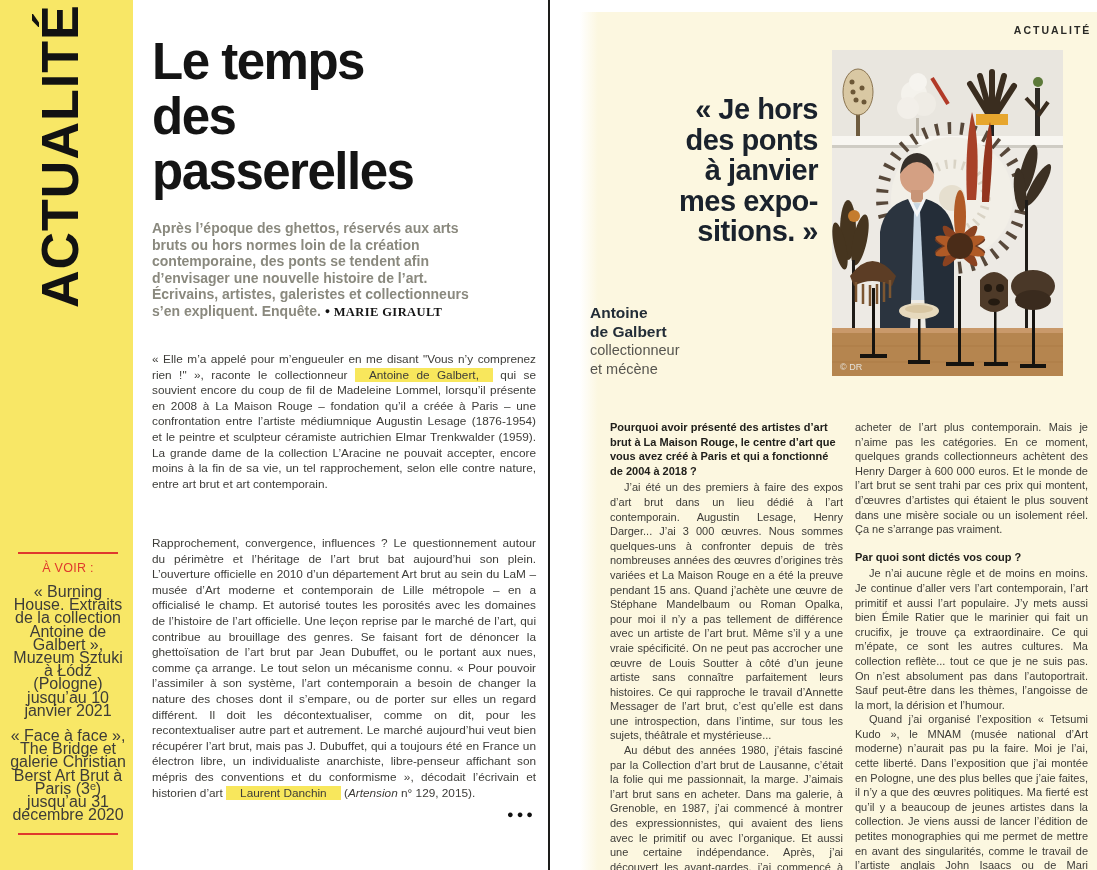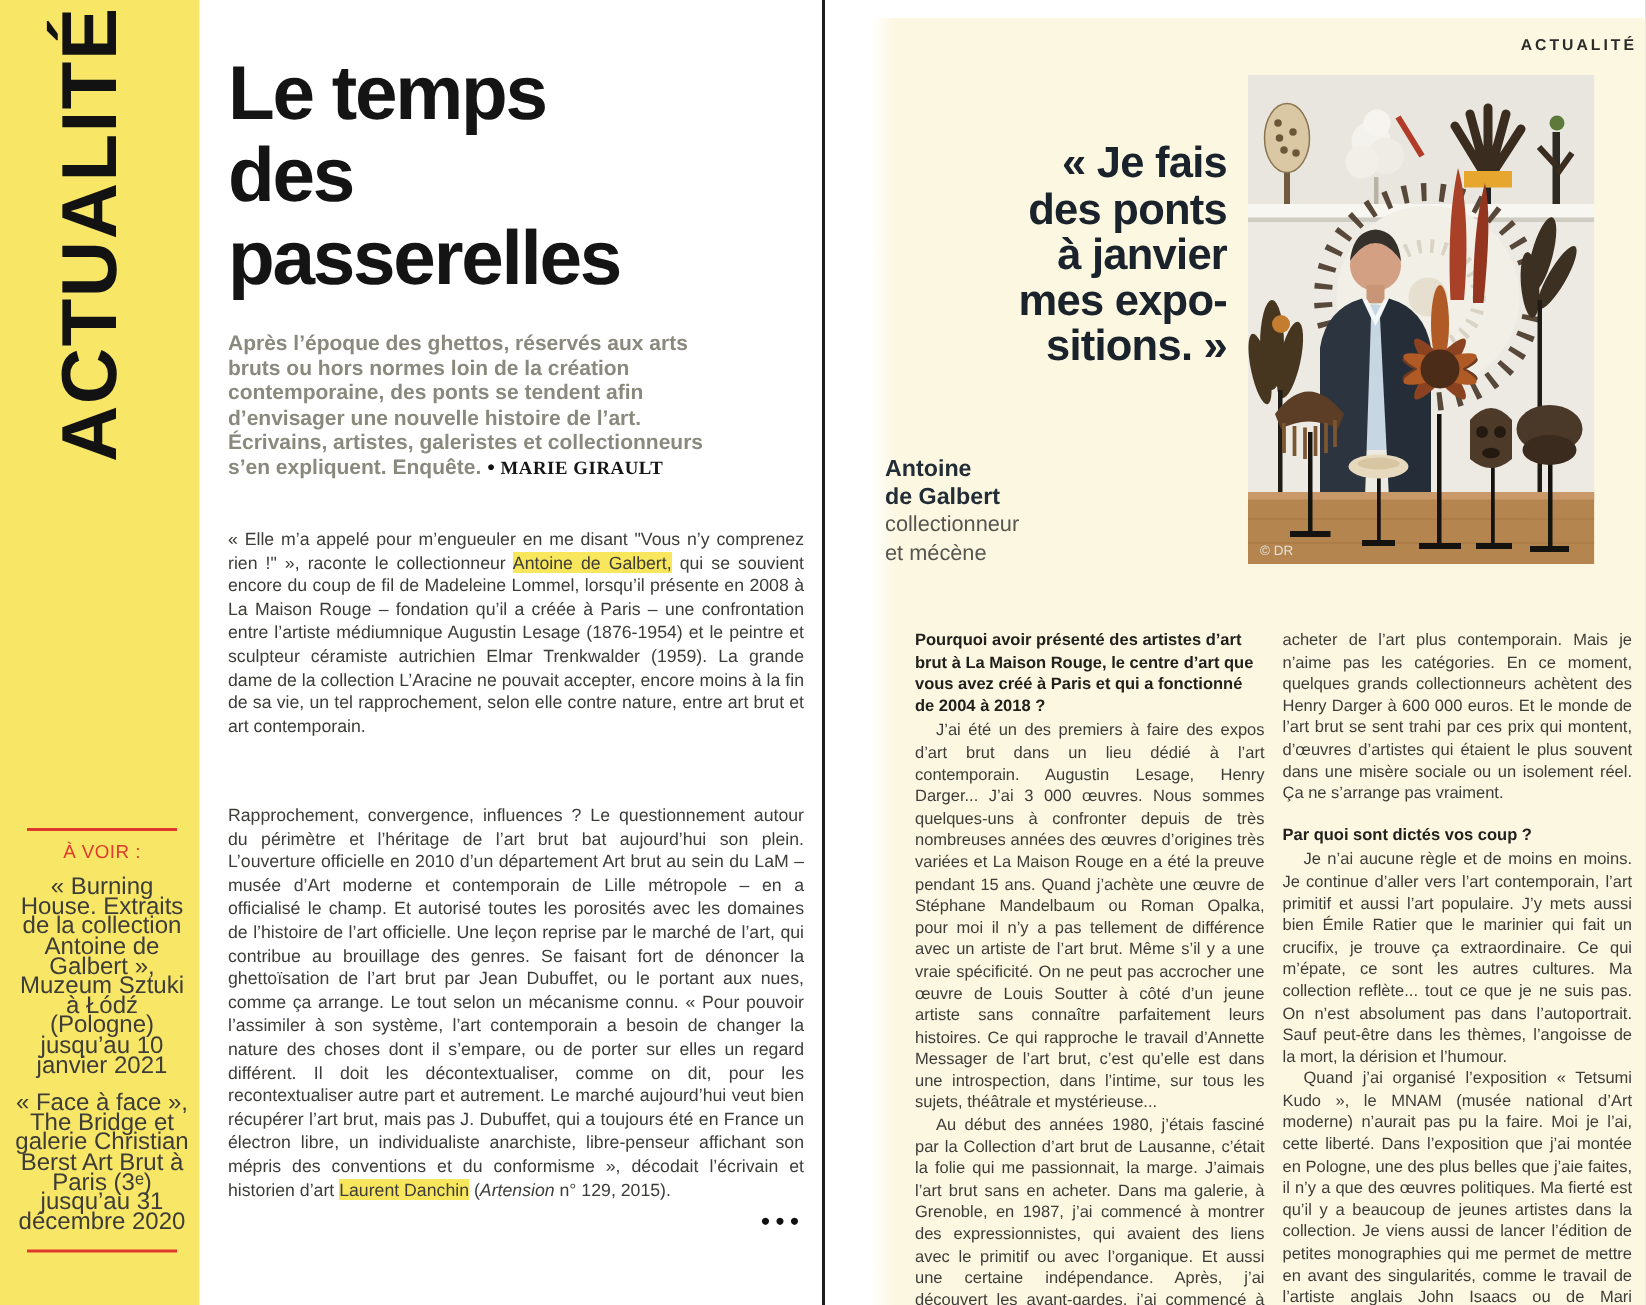--- a/index.html
+++ b/index.html
@@ -19,21 +19,21 @@
 
   .intro{ position:absolute; left:152px; top:220px; width:336px;
           font-size:14px; line-height:16.6px; font-weight:700; color:#8a897e; }
   .intro .bullet{ color:#111; font-size:9px; vertical-align:2px; }
   .intro .author{ color:#151515; font-weight:700; font-size:12.5px; letter-spacing:.4px;font-family:Liberation Serif, serif; }
 
   .bodytext{ position:absolute; left:152px; width:384px; font-size:11.8px; line-height:15.6px;
              color:#3d3c38; text-align:justify; hyphens:auto; }
   .p1{ top:352px; }
   .p2{ top:536px; }
-  mark{ background:#f8e75c; color:inherit; padding:0 0; }
+  mark{ background:#f8e75c; color:inherit; padding:0 14px; }
   .it{ font-style:italic; }
   .end-dots{ position:absolute; left:152px; top:808px; width:384px; text-align:right;
              font-size:11px; letter-spacing:3px; color:#111; }
 
   .avoir{ position:absolute; left:9px; top:552px; width:118px; text-align:center; }
   .avoir .rule{ height:2px; background:#df392d; width:100px; margin:0 auto; }
   .avoir h3{ color:#df392d; font-size:12.5px; font-weight:400; margin:7px 0 10px; letter-spacing:.3px; }
   .avoir p{ font-size:16px; line-height:13.2px; color:#3d3c38; font-weight:500; margin-bottom:12px; }
   .avoir .rule.bottom{ margin-top:2px; }
 
@@ -102,21 +102,21 @@
   </section>
 
   <div class="divider"></div>
 
   <section class="page-right">
     <header class="pghead">
       <span>ACTUALITÉ</span><span class="pgnum">29</span>
     </header>
 
     <div class="quote">
-      <div>« Je fais</div>
+      <div>« Je hors</div>
       <div>des ponts</div>
       <div>à janvier</div>
       <div>mes expo-</div>
       <div>sitions. »</div>
     </div>
 
     <div class="byline">
       <div class="bname">Antoine</div>
       <div class="bname">de Galbert</div>
       <div class="brole">collectionneur</div>

